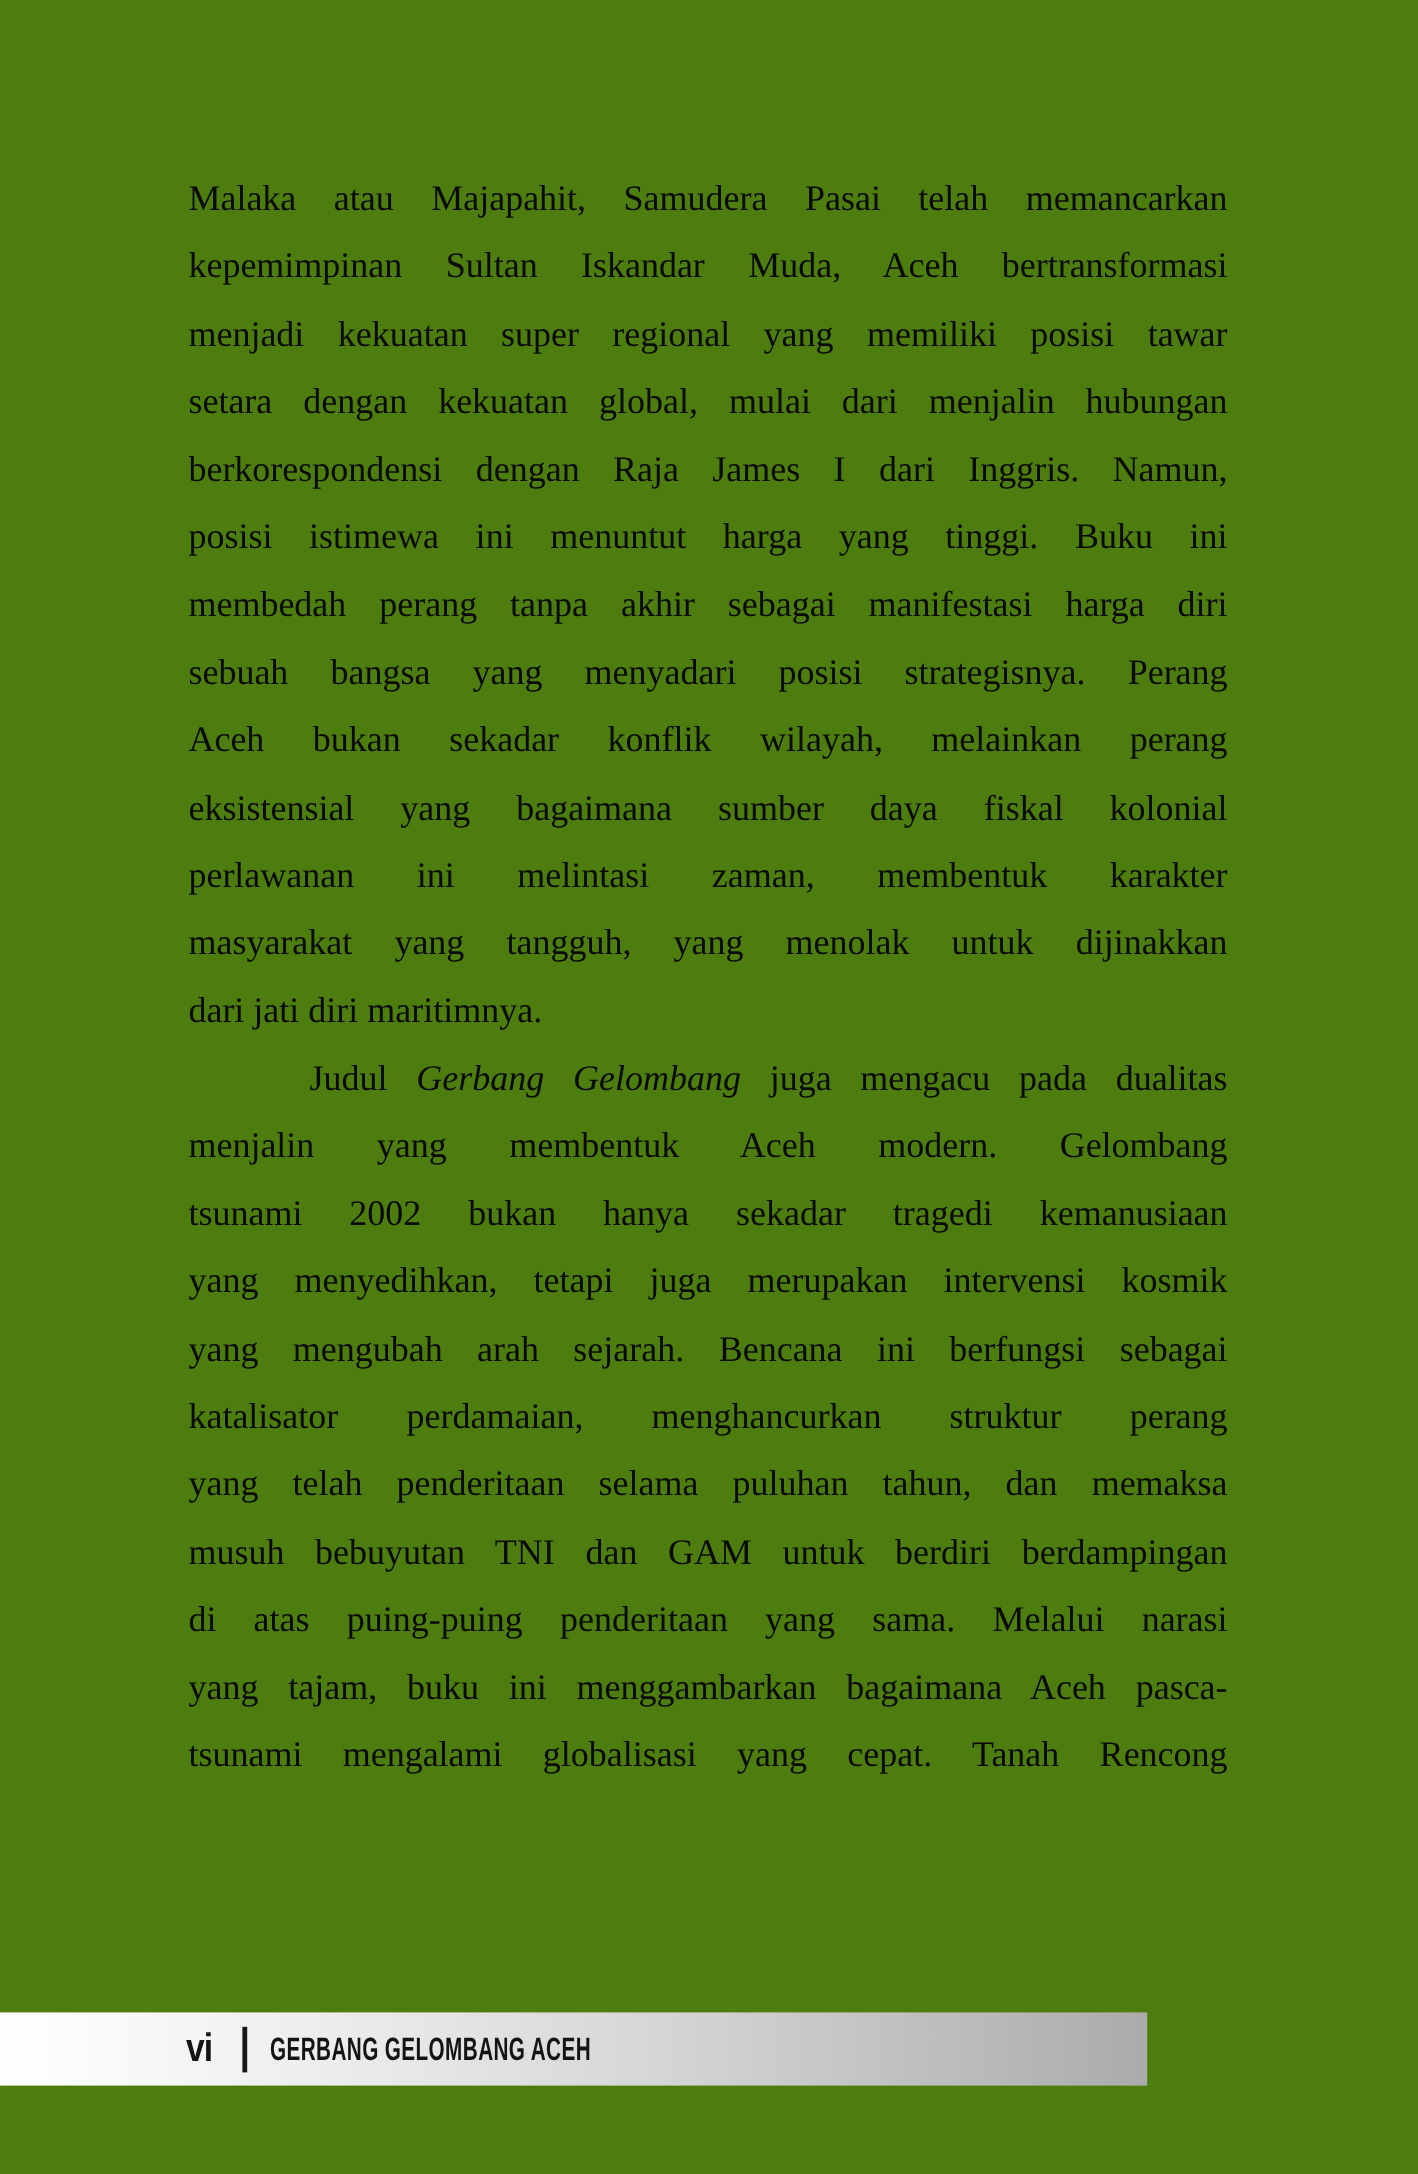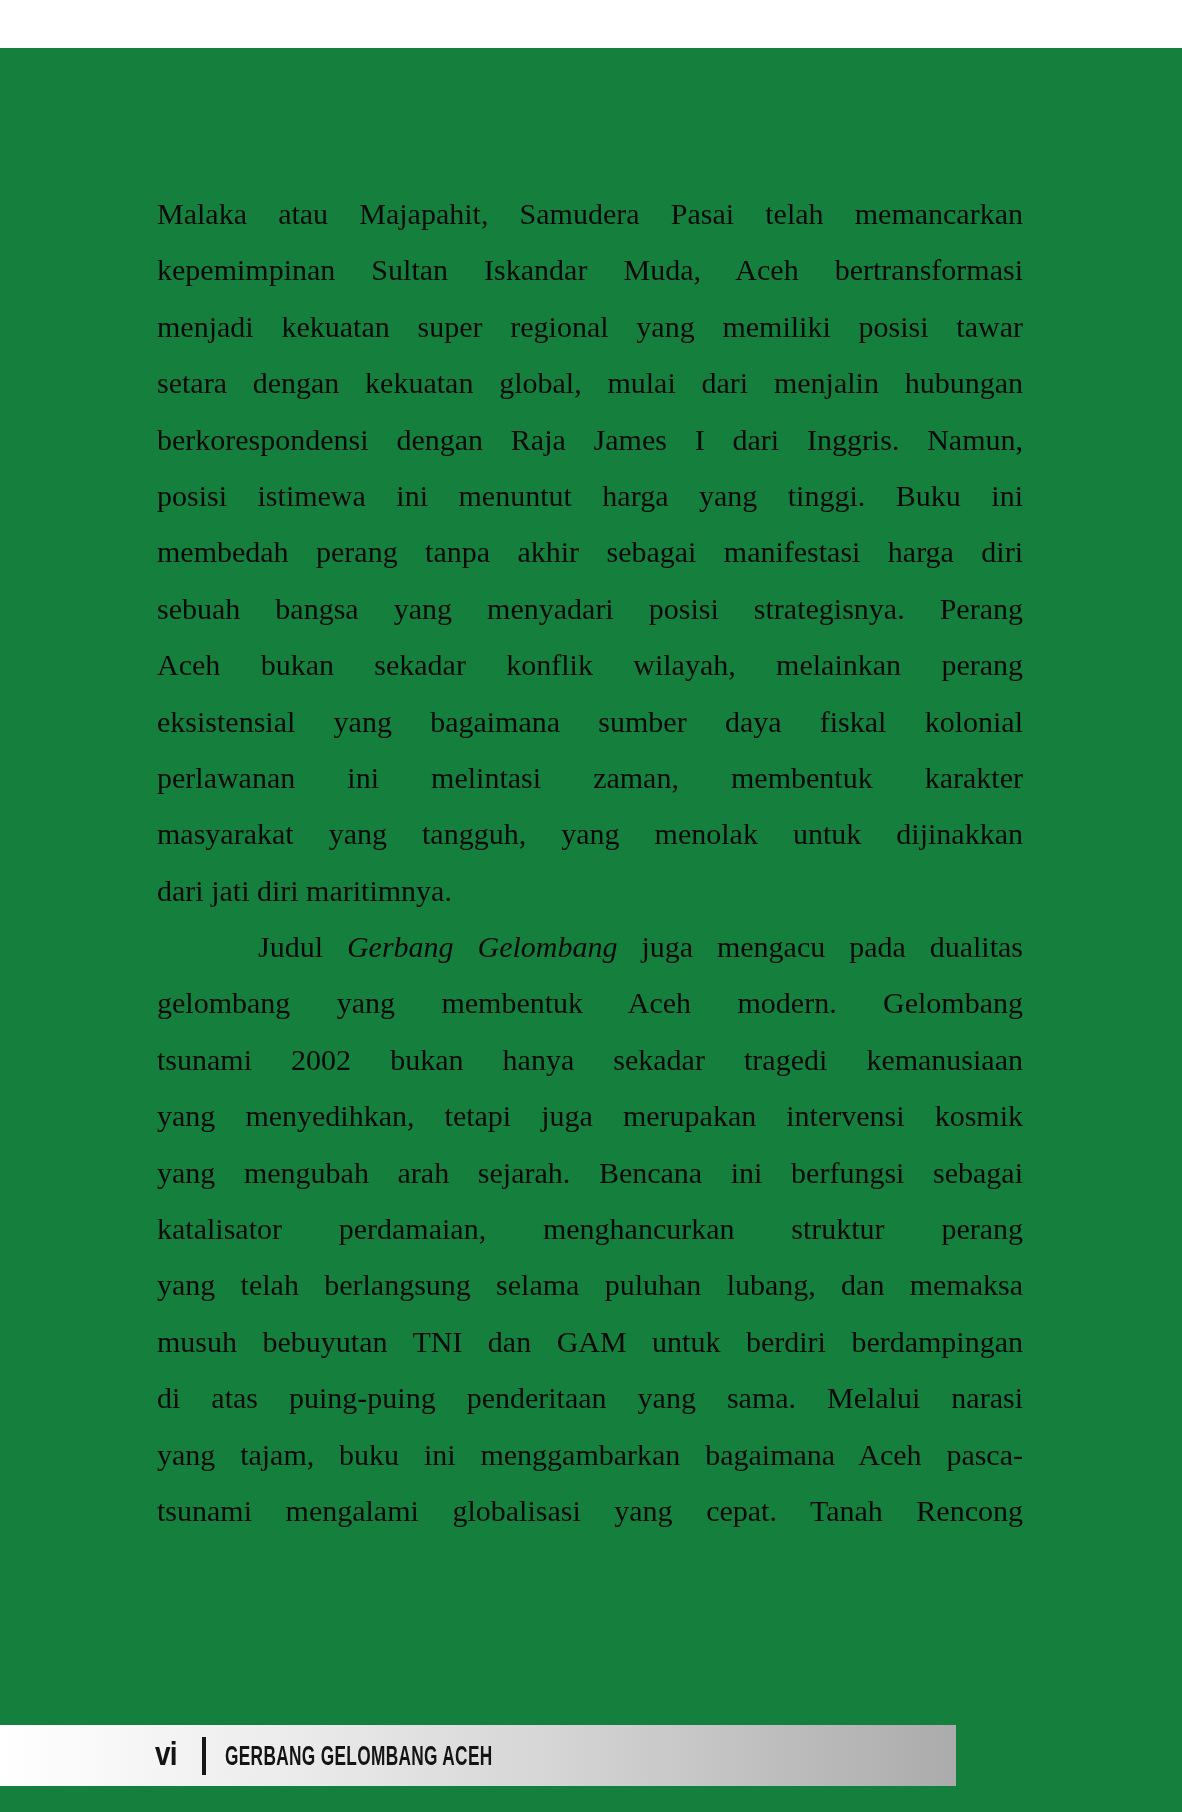--- a/index.html
+++ b/index.html
@@ -10,22 +10,21 @@
     width: 1182px;
     height: 1812px;
     background: #ffffff;
     position: relative;
     overflow: hidden;
     font-family: "Liberation Serif", serif;
   }
   .page {
     position: absolute;
     inset: 0;
-    background: #15803d;
-    margin-top: 48px;
+    background: #4d7c0f;
   }
   
   .text-block {
     position: absolute;
     left: 157px;
     top: 138px;
     width: 866px;
     font-size: 30px;
     line-height: 56.4px;
     color: #0a0a0a;
@@ -108,26 +107,26 @@
       <div class="line"><span>berkorespondensi dengan Raja James I dari Inggris. Namun,</span></div>
       <div class="line"><span>posisi istimewa ini menuntut harga yang tinggi. Buku ini</span></div>
       <div class="line"><span>membedah perang tanpa akhir sebagai manifestasi harga diri</span></div>
       <div class="line"><span>sebuah bangsa yang menyadari posisi strategisnya. Perang</span></div>
       <div class="line"><span>Aceh bukan sekadar konflik wilayah, melainkan perang</span></div>
       <div class="line"><span>eksistensial yang bagaimana sumber daya fiskal kolonial</span></div>
       <div class="line"><span>perlawanan ini melintasi zaman, membentuk karakter</span></div>
       <div class="line"><span>masyarakat yang tangguh, yang menolak untuk dijinakkan</span></div>
       <div class="line last"><span>dari jati diri maritimnya.</span></div>
       <div class="line indent"><span>Judul </span><span class="italic">Gerbang Gelombang</span><span> juga mengacu pada dualitas</span></div>
-      <div class="line"><span>gelombang yang membentuk Aceh modern. Gelombang</span></div>
+      <div class="line"><span>menjalin yang membentuk Aceh modern. Gelombang</span></div>
       <div class="line"><span>tsunami 2002 bukan hanya sekadar tragedi kemanusiaan</span></div>
       <div class="line"><span>yang menyedihkan, tetapi juga merupakan intervensi kosmik</span></div>
       <div class="line"><span>yang mengubah arah sejarah. Bencana ini berfungsi sebagai</span></div>
       <div class="line"><span>katalisator perdamaian, menghancurkan struktur perang</span></div>
-      <div class="line"><span>yang telah berlangsung selama puluhan lubang, dan memaksa</span></div>
+      <div class="line"><span>yang telah penderitaan selama puluhan tahun, dan memaksa</span></div>
       <div class="line"><span>musuh bebuyutan TNI dan GAM untuk berdiri berdampingan</span></div>
       <div class="line"><span>di atas puing-puing penderitaan yang sama. Melalui narasi</span></div>
       <div class="line"><span>yang tajam, buku ini menggambarkan bagaimana Aceh pasca-</span></div>
       <div class="line"><span>tsunami mengalami globalisasi yang cepat. Tanah Rencong</span></div>
     </main>
 
   <footer class="page-footer">
     <span class="page-num">vi</span>
     <span class="footer-sep"></span>
     <span class="footer-title">GERBANG GELOMBANG ACEH</span>

